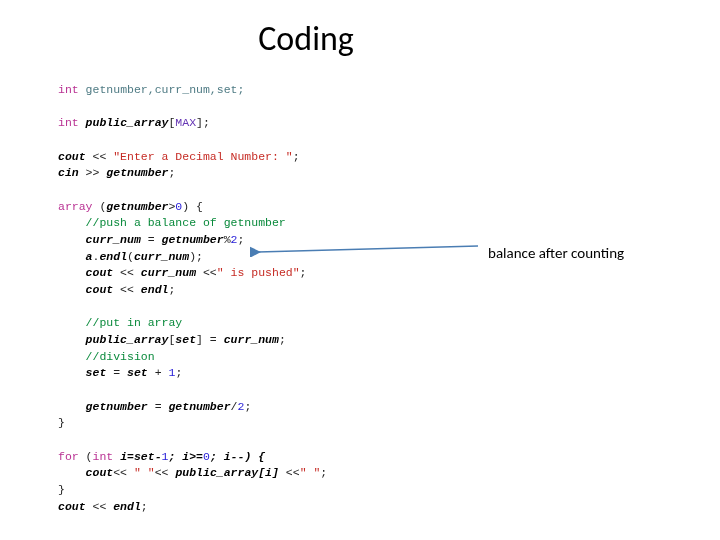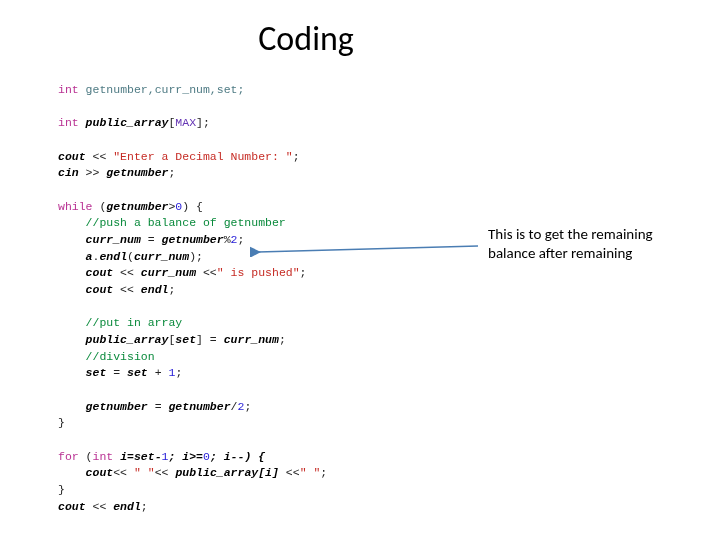--- a/index.html
+++ b/index.html
@@ -62,21 +62,21 @@
 
 <div class="title">Coding</div>
 
 <div class="code-block"><span class="kw">int</span><span class="var"> getnumber,curr_num,set;</span>
 
 <span class="kw">int</span><span class="id"> public_array</span><span>[</span><span class="type">MAX</span><span>];</span>
 
 <span class="id">cout</span><span> &lt;&lt; </span><span class="str">"Enter a Decimal Number: "</span><span>;</span>
 <span class="id">cin</span><span> &gt;&gt; </span><span class="id">getnumber</span><span>;</span>
 
-<span class="kw">while</span><span> (</span><span class="id">getnumber</span><span>&gt;</span><span class="num">0</span><span>) {</span>
+<span class="kw">array</span><span> (</span><span class="id">getnumber</span><span>&gt;</span><span class="num">0</span><span>) {</span>
     <span class="cmt">//push a balance of getnumber</span>
     <span class="id">curr_num</span><span> = </span><span class="id">getnumber</span><span>%</span><span class="num">2</span><span>;</span>
     <span class="id">a</span><span>.</span><span class="id">endl</span><span>(</span><span class="id">curr_num</span><span>);</span>
     <span class="id">cout</span><span> &lt;&lt; </span><span class="id">curr_num</span><span> &lt;&lt;</span><span class="str">" is pushed"</span><span>;</span>
     <span class="id">cout</span><span> &lt;&lt; </span><span class="id">endl</span><span>;</span>
 
     <span class="cmt">//put in array</span>
     <span class="id">public_array</span><span>[</span><span class="id">set</span><span>] = </span><span class="id">curr_num</span><span>;</span>
     <span class="cmt">//division</span>
     <span class="id">set</span><span> = </span><span class="id">set</span><span> + </span><span class="num">1</span><span>;</span>
@@ -92,15 +92,15 @@
 <svg class="arrow" viewBox="0 0 230 14">
   <defs>
     <marker id="arrowhead" markerWidth="8" markerHeight="8" refX="2" refY="4" orient="auto">
       <path d="M8,0 L0,4 L8,8 Z" fill="#4a7db3"></path>
     </marker>
   </defs>
   <line x1="228" y1="3" x2="8" y2="9" stroke="#4a7db3" stroke-width="1.5" marker-end="url(#arrowhead)"></line>
 </svg>
 
 <div class="annotation">
-  <span>This is to get the remaining</span><br>
-  <span>balance after remaining</span>
+  <br>
+  <span>balance after counting</span>
 </div>
 
 </body></html>

